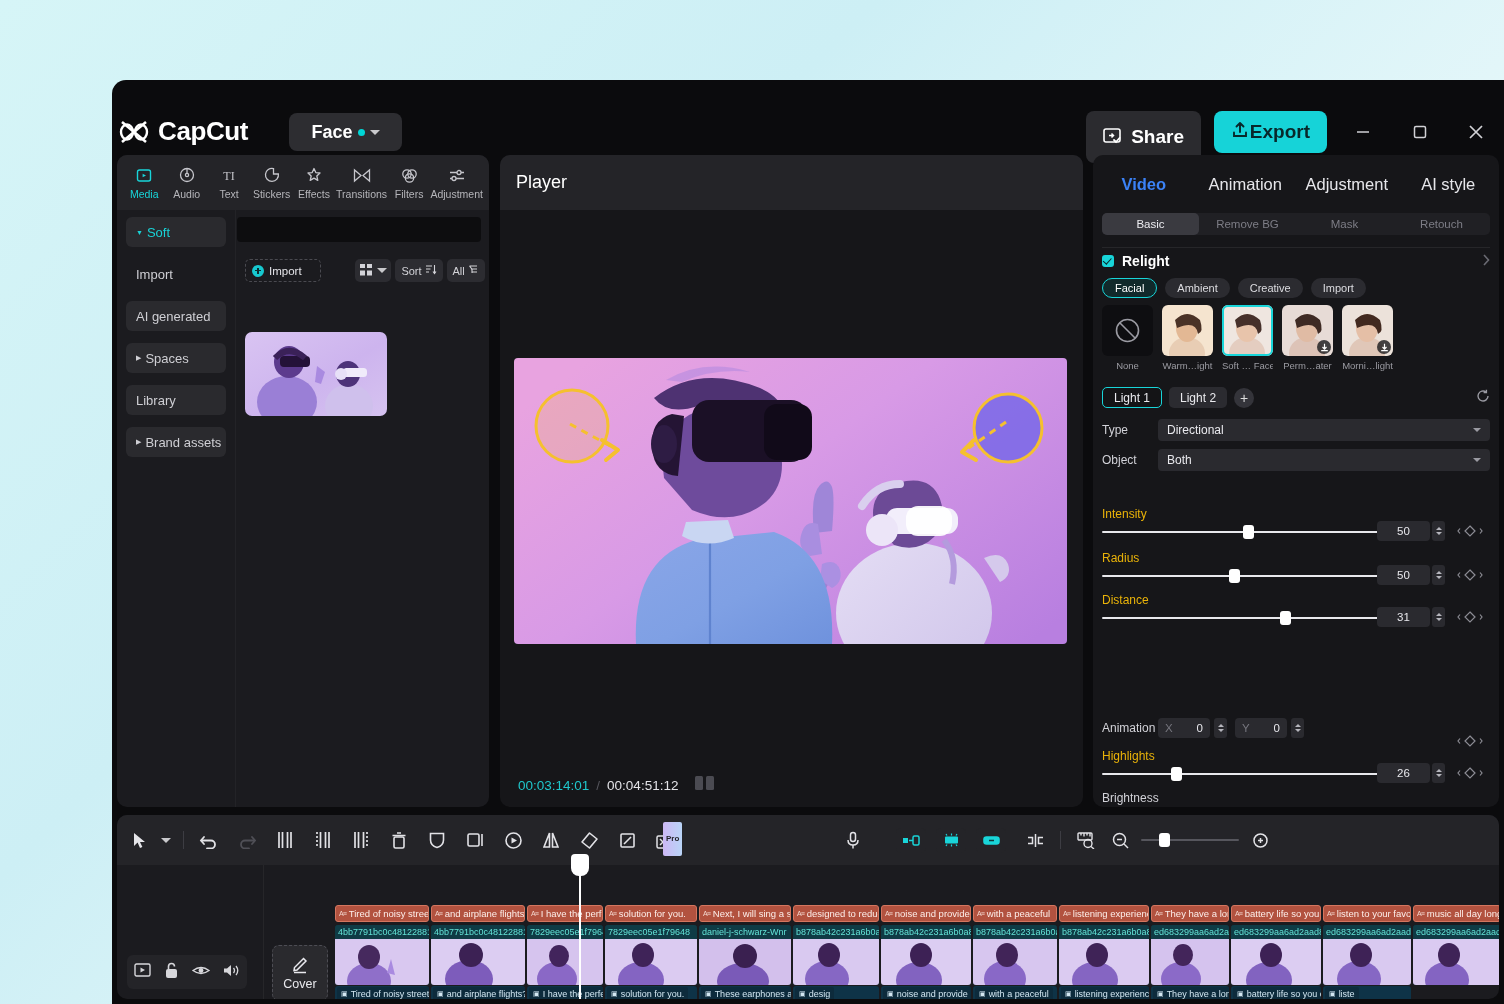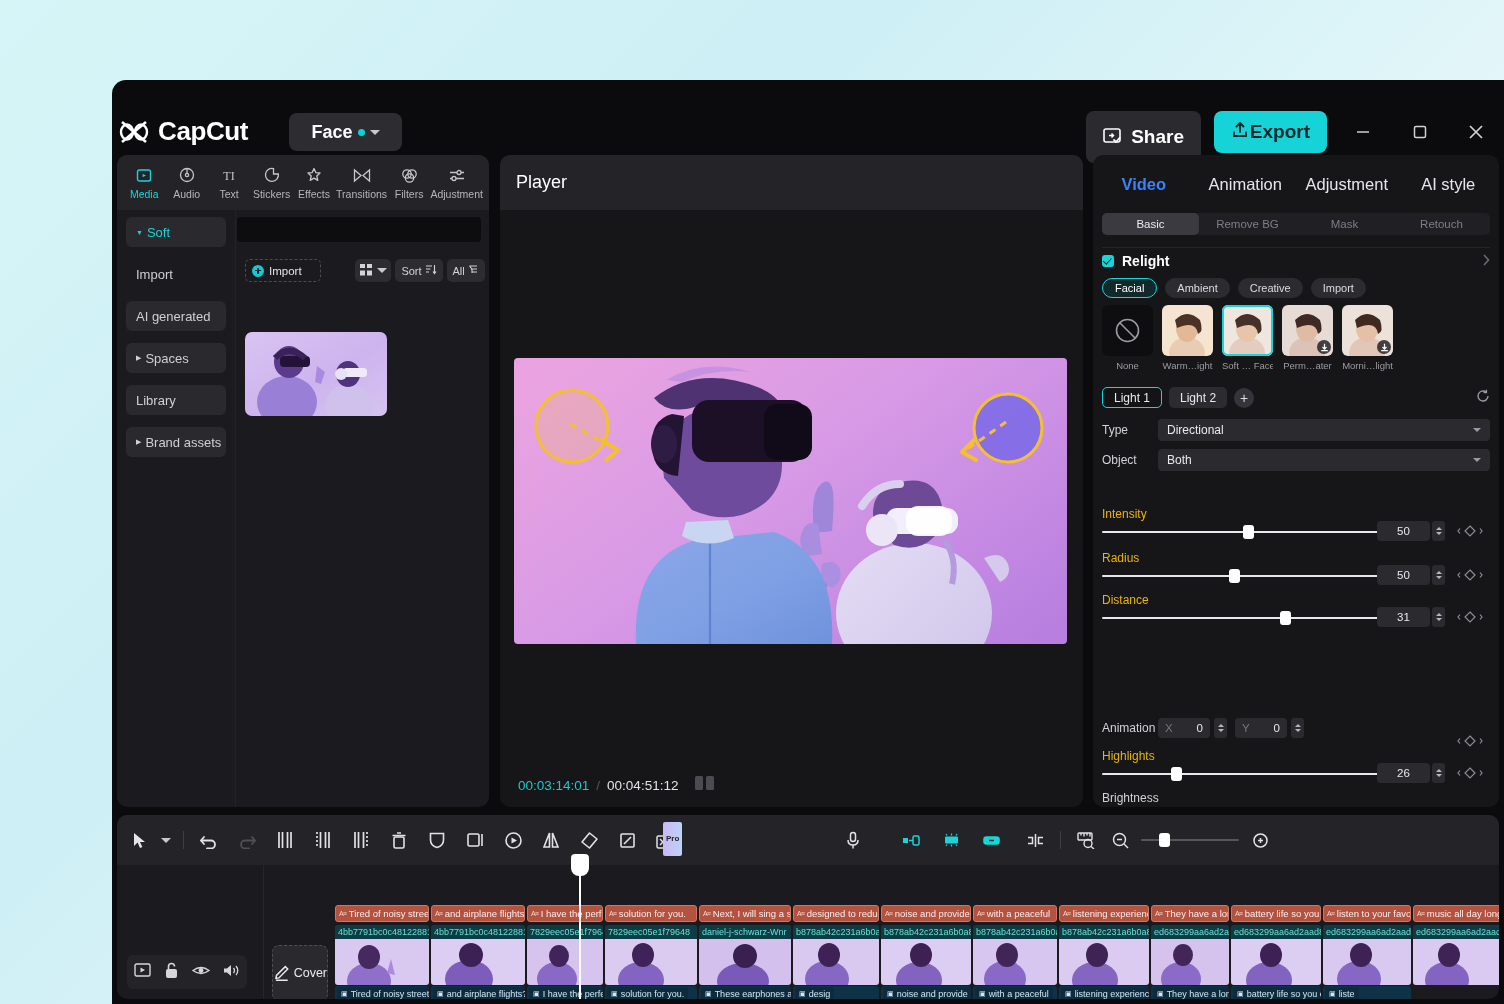--- a/index.html
+++ b/index.html
@@ -144,21 +144,21 @@
 
   
   #timeline { position: absolute; left: 5px; top: 735px; width: 1382px; height: 184px; background: #1b1b1f; border-radius: 10px; overflow: hidden; }
   #tl-toolbar { position: absolute; left: 0; top: 0; width: 100%; height: 50px; background: #242428; display: flex; align-items: center; }
   .tbtn { width: 38px; height: 50px; display: flex; align-items: center; justify-content: center; cursor: pointer; position: relative; }
   .tsep { width: 1px; height: 18px; background: #3d3d43; margin: 0 6px; }
   .teal-btn { width: 30px; height: 25px; border-radius: 5px; background: #242428; display: flex; align-items: center; justify-content: center; cursor: pointer; }
   .pro-badge { position: absolute; top: 7px; left: 17px; background: linear-gradient(90deg,#cdb8f5,#b9d4f7); color: #23232a; font-size: 8px; font-weight: bold; padding: 12px 3px; border-radius: 2px; line-height: 10px; }
 
   #track-ctl { position: absolute; left: 10px; top: 140px; width: 120px; height: 34px; background: #242428; border-radius: 6px; display: flex; align-items: center; justify-content: space-around; }
-  #cover-btn { position: absolute; left: 155px; top: 130px; width: 56px; height: 56px; border: 1px dashed #4d4d54; border-radius: 7px; background: #2a2a2e; display: flex; flex-direction: row; align-items: center; justify-content: center; gap: 3px; cursor: pointer; }
+  #cover-btn { position: absolute; left: 155px; top: 130px; width: 56px; height: 56px; border: 1px dashed #4d4d54; border-radius: 7px; background: #2a2a2e; display: flex; flex-direction: column; align-items: center; justify-content: center; gap: 3px; cursor: pointer; }
   #cover-btn .lbl { font-size: 12.5px; color: #e9e9ee; }
   #tl-vdiv { position: absolute; left: 146px; top: 50px; width: 1px; height: 134px; background: #262629; }
 
   #tracks { position: absolute; left: 218px; top: 50px; right: 0; bottom: 0; overflow: hidden; }
   .clip-text { position: absolute; height: 17px; background: #b2523f; border: 1px solid #d4765f; border-radius: 3px; display: flex; align-items: center; gap: 3px; padding-left: 3px; overflow: hidden; cursor: pointer; }
   .clip-text .ico { font-size: 7px; color: #f3d8d0; letter-spacing: -1px; }
   .clip-text .tx { font-size: 9.5px; color: #fdeeea; white-space: nowrap; }
   .clip-vid { position: absolute; border-radius: 3px; overflow: hidden; cursor: pointer; background: #13303a; }
   .clip-vid .hd { height: 14px; background: #0f3b45; display: flex; align-items: center; padding-left: 3px; }
   .clip-vid .hd span { font-size: 9px; color: #63e3d7; white-space: nowrap; }

